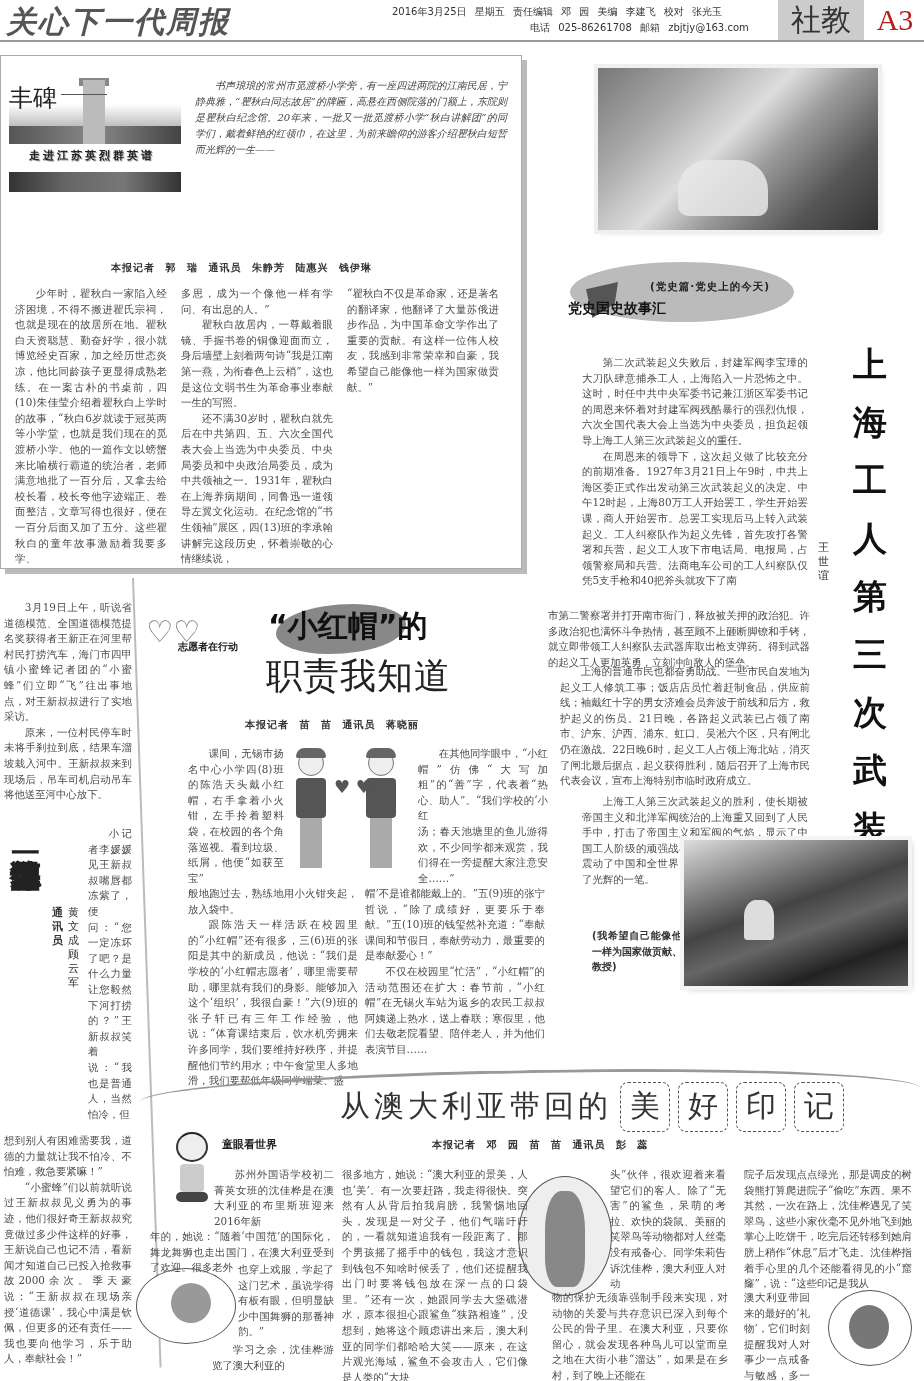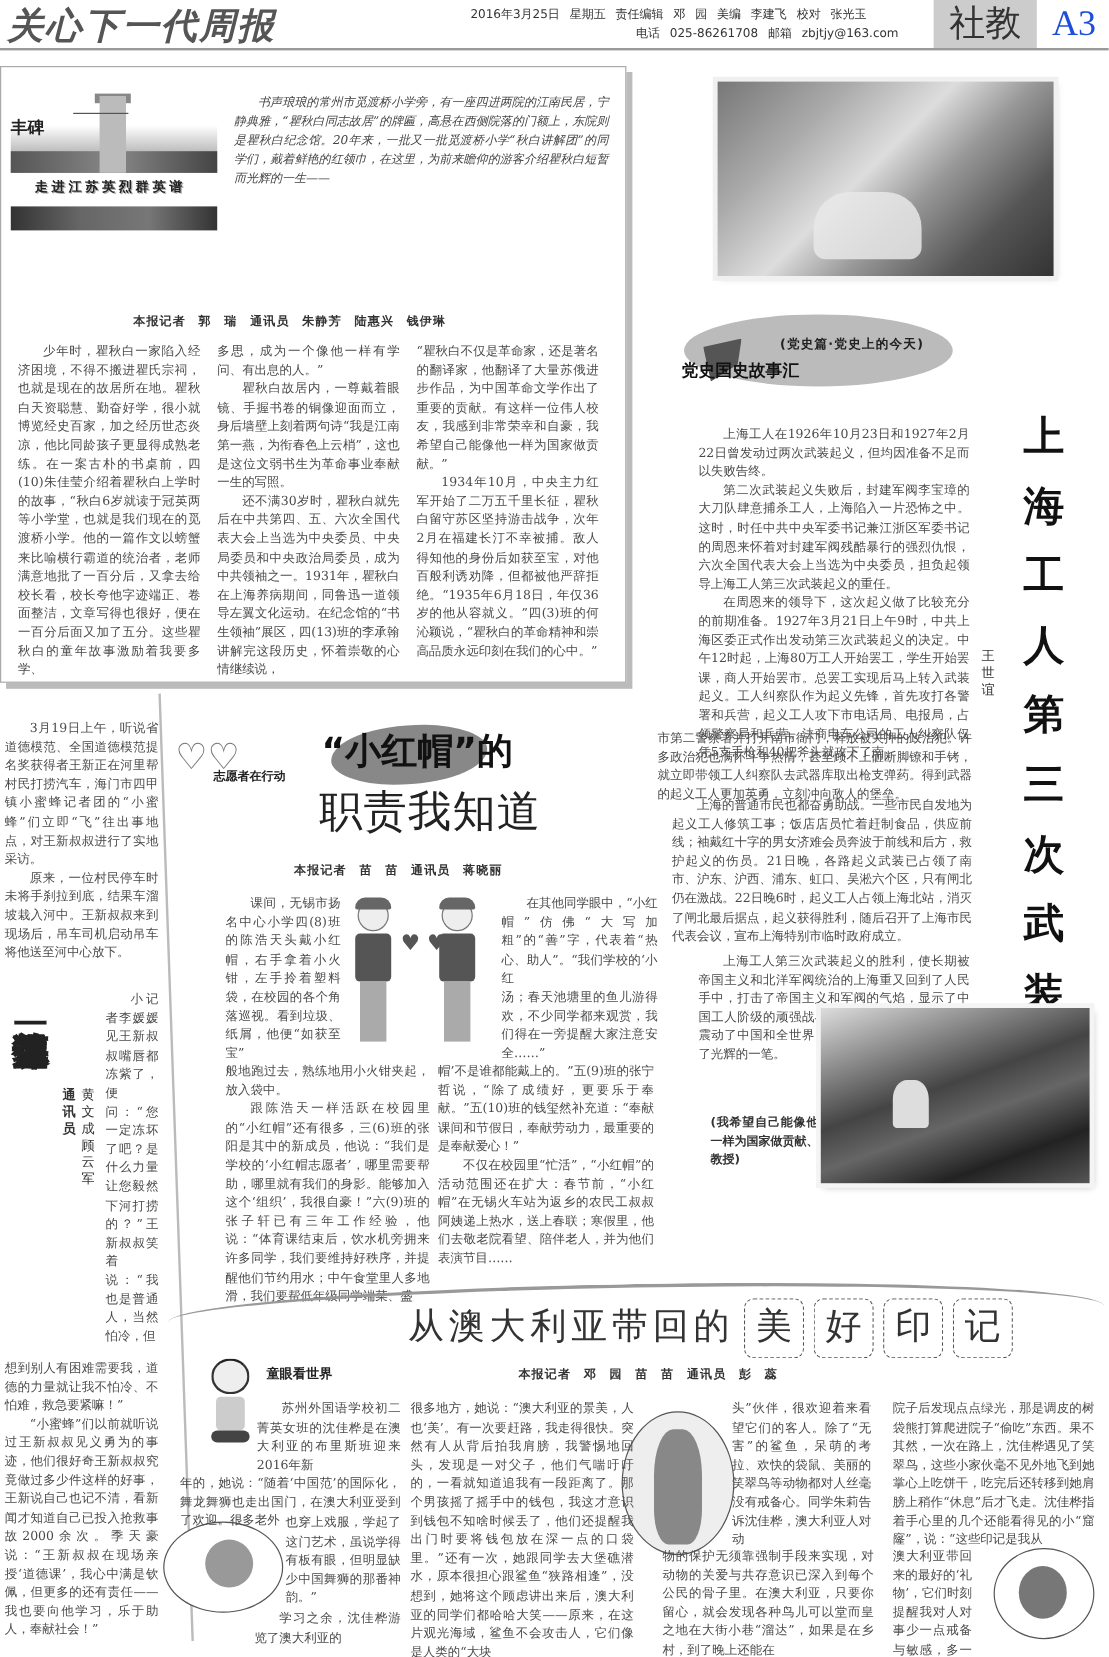--- a/index.html
+++ b/index.html
@@ -10,30 +10,30 @@
   .body-text { font-size: 10.4px; line-height: 15.6px; color: #4a4a4a; text-align: justify; }
   .body-text p { text-indent: 2em; }
   .byline { font-family: "DejaVu Sans", "Liberation Sans", sans-serif; font-weight: bold; font-size: 10px; color: #333; letter-spacing: 1px; word-spacing: 6px; white-space: nowrap; }
 
   
   #masthead { left: 0; top: 0; width: 924px; height: 42px; border-bottom: 2px solid #999; }
   #logo { left: 6px; top: 2px; font-size: 30px; font-weight: bold; color: #555; letter-spacing: 2px; font-style: italic; font-family: "DejaVu Serif", serif; }
   #meta1 { left: 392px; top: 5px; font-size: 10px; color: #333; white-space: nowrap; word-spacing: 5px; }
   #meta2 { left: 530px; top: 21px; font-size: 10px; color: #333; white-space: nowrap; word-spacing: 5px; }
   #section-box { left: 778px; top: 0; width: 86px; height: 40px; background: #ccc; font-size: 30px; color: #333; text-align: center; line-height: 40px; font-family: "DejaVu Serif", serif; }
-  #page-num { left: 866px; top: 0; width: 58px; height: 40px; font-size: 30px; color: #1d4ed8; line-height: 40px; text-align: center; font-family: "Liberation Serif", serif; }
+  #page-num { left: 866px; top: 0; width: 58px; height: 40px; font-size: 30px; color: #b91c1c; line-height: 40px; text-align: center; font-family: "Liberation Serif", serif; }
 
   
   #box1 { left: 0; top: 55px; width: 522px; height: 514px; border: 1px solid #aaa; box-shadow: 5px 5px 0 #bbb; background:#fff; }
   #banner { left: 8px; top: 22px; width: 172px; height: 116px; background: #fff; }
   #banner .sky { position:absolute; left:0; top:0; width:172px; height:66px; background: linear-gradient(#fff 0%, #fff 40%, #888 100%); }
   #banner .tower { position:absolute; left:74px; top:2px; width:22px; height:64px; background:#bbb; }
   #banner .tower-top { position:absolute; left:70px; top:0px; width:30px; height:8px; background:#888; }
   #banner .hills { position:absolute; left:0; top:48px; width:172px; height:18px; background: linear-gradient(90deg,#555,#888,#444); }
-  #banner .title { position:absolute; left:0; top:20px; font-size:14px; font-weight:bold; color:#222; }
+  #banner .title { position:absolute; left:0; top:4px; font-size:24px; font-weight:normal; color:#222; }
   #banner .line { position:absolute; left:52px; top:16px; width:46px; height:1px; background:#555; }
   #banner .sub { position:absolute; left:20px; top:70px; font-size:11px; font-weight:bold; color:#222; letter-spacing:3px; text-shadow: 1px 1px 0 #aaa; }
   #banner .strip { position:absolute; left:0; top:94px; width:172px; height:20px; background: linear-gradient(90deg,#333,#666,#777,#333); }
   #intro { left: 194px; top: 22px; width: 312px; font-size: 10px; line-height: 16px; color: #444; text-align: justify; font-style: italic; }
   #intro p { text-indent: 2em; }
   #headline1 { left: 40px; top: 136px; width: 440px; text-align: center; font-size: 40px; font-weight: bold; color: #1a1a1a; font-family: "DejaVu Sans", sans-serif; letter-spacing: 2px; }
   #byline1 { left: 110px; top: 205px; }
   #a1c1 { left: 14px; top: 230px; width: 152px; }
   #a1c2 { left: 180px; top: 230px; width: 152px; }
   #a1c3 { left: 346px; top: 230px; width: 152px; }
@@ -154,36 +154,34 @@
   <div id="a1c1" class="abs body-text">
       <p>少年时，瞿秋白一家陷入经济困境，不得不搬进瞿氏宗祠，也就是现在的故居所在地。瞿秋白天资聪慧、勤奋好学，很小就博览经史百家，加之经历世态炎凉，他比同龄孩子更显得成熟老练。在一案古朴的书桌前，四(10)朱佳莹介绍着瞿秋白上学时的故事，“秋白6岁就读于冠英两等小学堂，也就是我们现在的觅渡桥小学。他的一篇作文以螃蟹来比喻横行霸道的统治者，老师满意地批了一百分后，又拿去给校长看，校长夸他字迹端正、卷面整洁，文章写得也很好，便在一百分后面又加了五分。这些瞿秋白的童年故事激励着我要多学、</p>
     </div>
   <div id="a1c2" class="abs body-text">
     <p style="text-indent:0">多思，成为一个像他一样有学问、有出息的人。”</p>
     <p>瞿秋白故居内，一尊戴着眼镜、手握书卷的铜像迎面而立，身后墙壁上刻着两句诗“我是江南第一燕，为衔春色上云梢”，这也是这位文弱书生为革命事业奉献一生的写照。</p>
     <p>还不满30岁时，瞿秋白就先后在中共第四、五、六次全国代表大会上当选为中央委员、中央局委员和中央政治局委员，成为中共领袖之一。1931年，瞿秋白在上海养病期间，同鲁迅一道领导左翼文化运动。在纪念馆的“书生领袖”展区，四(13)班的李承翰讲解完这段历史，怀着崇敬的心情继续说，</p>
   </div>
   <div id="a1c3" class="abs body-text">
     <p style="text-indent:0">“瞿秋白不仅是革命家，还是著名的翻译家，他翻译了大量苏俄进步作品，为中国革命文学作出了重要的贡献。有这样一位伟人校友，我感到非常荣幸和自豪，我希望自己能像他一样为国家做贡献。”</p>
-    <p>1934年10月，中央主力红军开始了二万五千里长征，瞿秋白留守苏区坚持游击战争，次年2月在福建长汀不幸被捕。敌人得知他的身份后如获至宝，对他百般利诱劝降，但都被他严辞拒绝。“1935年6月18日，年仅36岁的他从容就义。”四(3)班的何沁颖说，“瞿秋白的革命精神和崇高品质永远印刻在我们的心中。”</p>
   </div>
 </div>
 
 <div id="painting" class="abs"></div>
 
 <div id="party-badge" class="abs"></div>
 <div id="party-flag" class="abs"></div>
 <div id="party-logo" class="abs">党史国史故事汇</div>
 <div id="party-sub" class="abs">(党史篇·党史上的今天)</div>
 
 <div id="vtitle" class="abs">上海工人第三次武装起义</div>
 <div id="vauthor" class="abs">王世谊</div>
 
 <div id="a3p1" class="abs body-text">
-  <p>上海工人在1926年10月23日和1927年2月22日曾发动过两次武装起义，但均因准备不足而以失败告终。</p>
   <p>第二次武装起义失败后，封建军阀李宝璋的大刀队肆意捕杀工人，上海陷入一片恐怖之中。这时，时任中共中央军委书记兼江浙区军委书记的周恩来怀着对封建军阀残酷暴行的强烈仇恨，六次全国代表大会上当选为中央委员，担负起领导上海工人第三次武装起义的重任。</p>
   <p>在周恩来的领导下，这次起义做了比较充分的前期准备。1927年3月21日上午9时，中共上海区委正式作出发动第三次武装起义的决定。中午12时起，上海80万工人开始罢工，学生开始罢课，商人开始罢市。总罢工实现后马上转入武装起义。工人纠察队作为起义先锋，首先攻打各警署和兵营，起义工人攻下市电话局、电报局，占领警察局和兵营。法商电车公司的工人纠察队仅凭5支手枪和40把斧头就攻下了南</p>
 </div>
 <div id="a3p2" class="abs body-text" style="top:608px">
     <p style="text-indent:0">市第二警察署并打开南市衙门，释放被关押的政治犯。许多政治犯也满怀斗争热情，甚至顾不上砸断脚镣和手铐，就立即带领工人纠察队去武器库取出枪支弹药。得到武器的起义工人更加英勇，立刻冲向敌人的堡垒。</p>
   </div>
 <div id="a3p3" class="abs body-text" style="top:664px">
     <p>上海的普通市民也都奋勇助战。一些市民自发地为起义工人修筑工事；饭店店员忙着赶制食品，供应前线；袖戴红十字的男女济难会员奔波于前线和后方，救护起义的伤员。21日晚，各路起义武装已占领了南市、沪东、沪西、浦东、虹口、吴淞六个区，只有闸北仍在激战。22日晚6时，起义工人占领上海北站，消灭了闸北最后据点，起义获得胜利，随后召开了上海市民代表会议，宣布上海特别市临时政府成立。</p>
   </div>
 <div id="a3p4" class="abs body-text" style="top:794px;left:582px;width:226px;height:140px;overflow:hidden">

